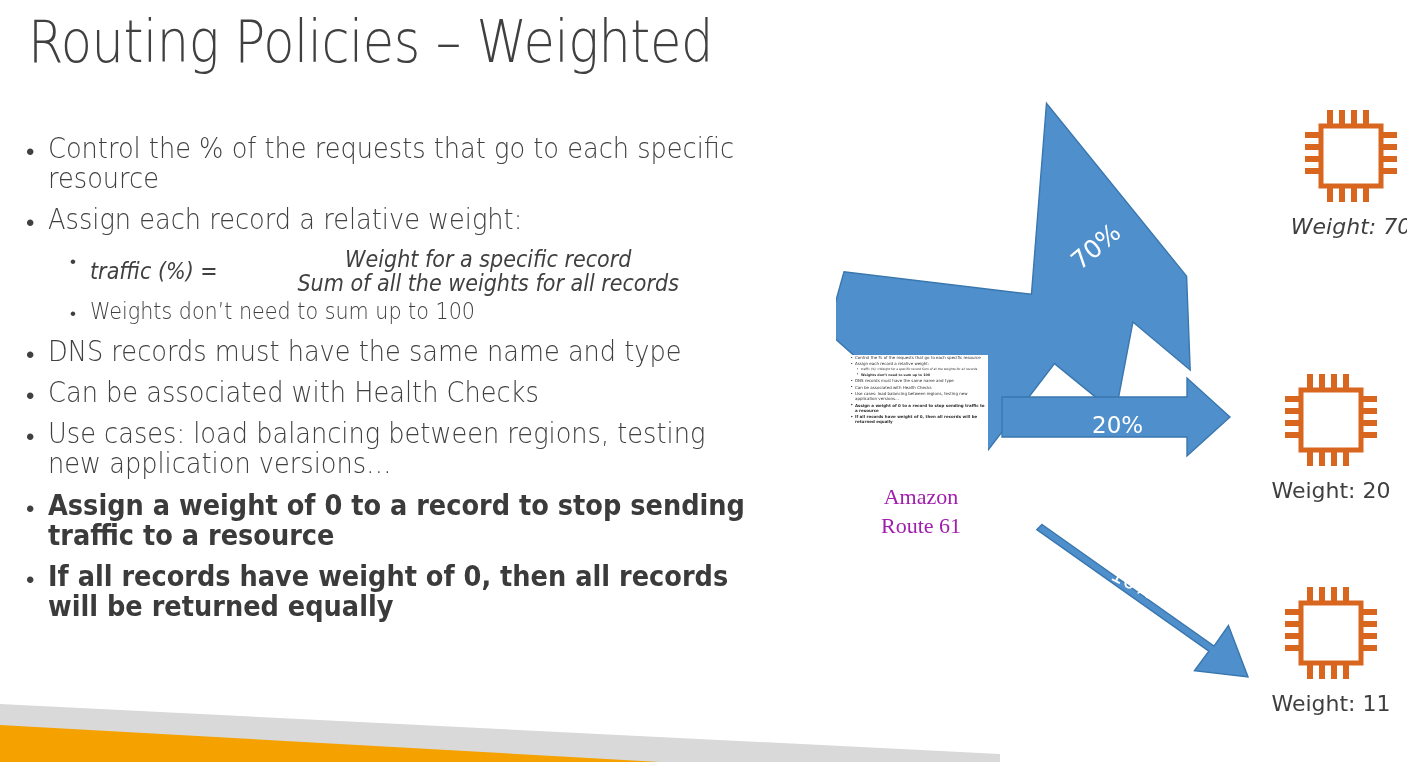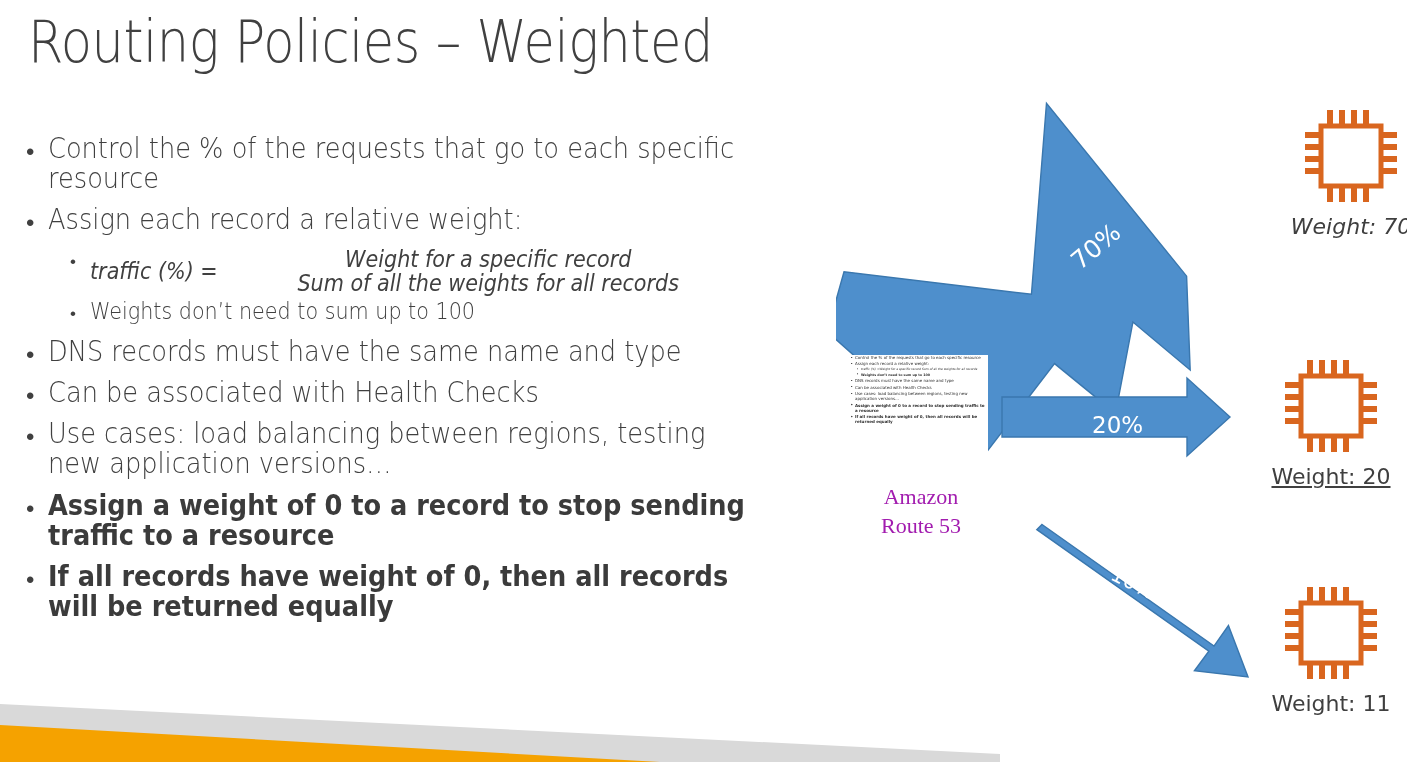--- a/index.html
+++ b/index.html
@@ -103,21 +103,21 @@
     font-family:"DejaVu Sans","Liberation Sans",sans-serif;
     font-size:24px;font-weight:400;white-space:nowrap;
   }
   #lbl-70{left:232px;top:172px;transform:rotate(-40deg);font-size:25px;}
   #lbl-20{left:256px;top:352px;font-size:23px;}
   #lbl-10{left:274px;top:511px;transform:rotate(27deg);font-size:21px;}
 
   
   .chip-group{position:absolute;width:150px;text-align:center;}
   #chip1{left:440px;top:50px;font-style:italic;}
-  #chip2{left:420px;top:300px;text-decoration:underline;}
+  #chip2{left:420px;top:314px;}
   #chip3{left:420px;top:527px;}
   .chip-caption{
     margin-top:8px;font-size:22px;color:#3f3f3f;
     font-family:"DejaVu Sans","Liberation Sans",sans-serif;
     text-align:center;
   }
   .chip-svg{display:block;margin:0 auto;}
 </style>
 </head>
 <body>
@@ -213,21 +213,21 @@
         <li class="l2 b">Weights don’t need to sum up to 100</li>
         <li>DNS records must have the same name and type</li>
         <li>Can be associated with Health Checks</li>
         <li>Use cases: load balancing between regions, testing new application versions…</li>
         <li class="b">Assign a weight of 0 to a record to stop sending traffic to a resource</li>
         <li class="b">If all records have weight of 0, then all records will be returned equally</li>
       </ul>
     </div>
     <div id="r53-label">
       <div>Amazon</div>
-      <div>Route 53</div>
+      <div>Route 61</div>
     </div>
   </div>
 
   <div class="chip-group" id="chip1">
     <svg class="chip-svg" width="92" height="96" viewBox="0 0 92 96">
       <g fill="#D9661F">
         <rect x="16" y="16" width="60" height="60" fill="none" stroke="#D9661F" stroke-width="5"></rect>
         <rect x="22" y="0" width="6" height="16"></rect>
           <rect x="34" y="0" width="6" height="16"></rect>
         <rect x="46" y="0" width="6" height="16"></rect>

